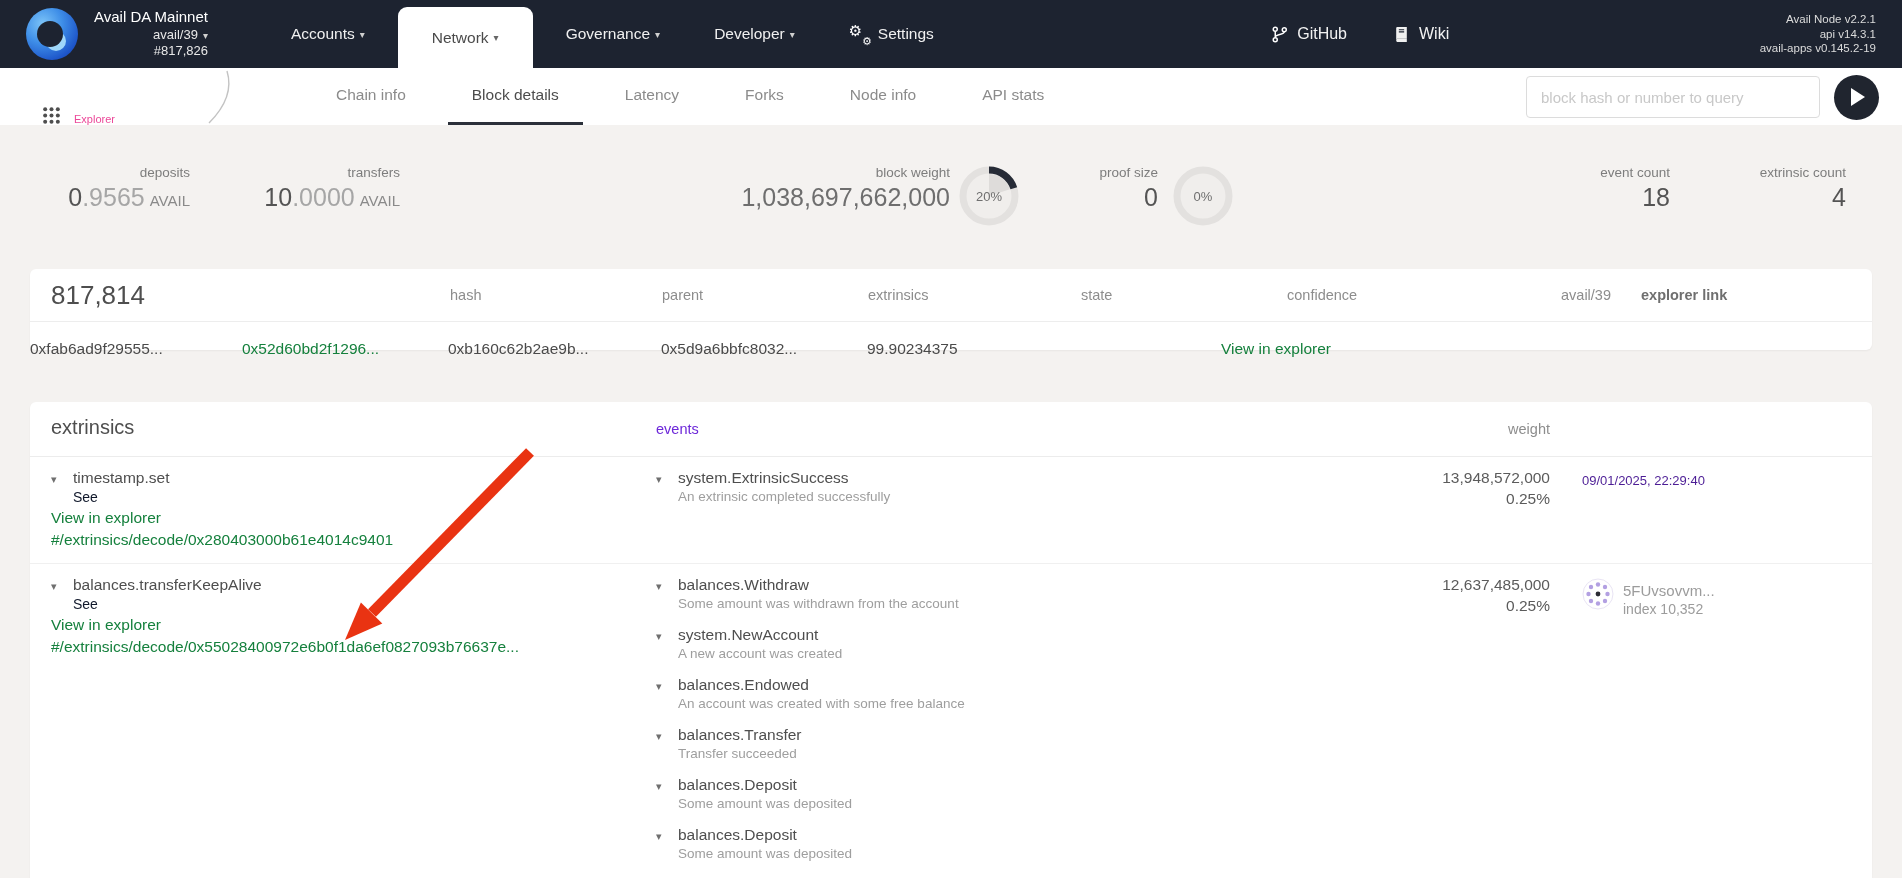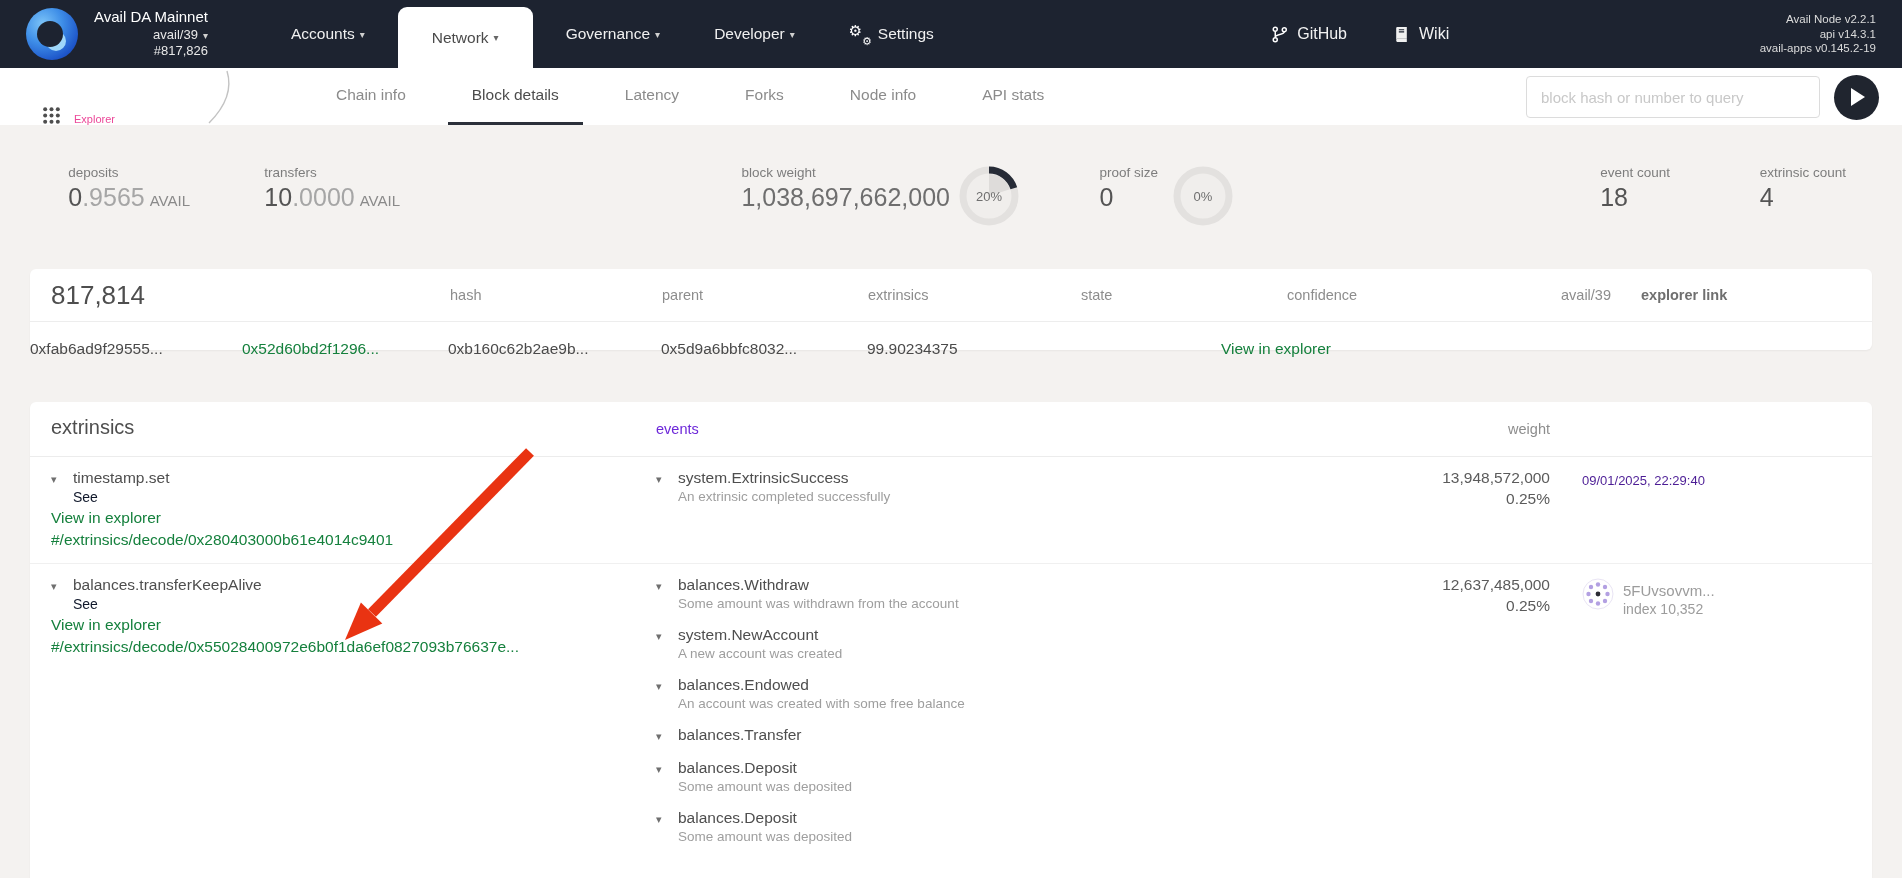--- a/index.html
+++ b/index.html
@@ -41,21 +41,21 @@
   .search-wrap { position:absolute; right:82px; top:8px; }
   .search-input { width:294px; height:42px; border:1px solid #dcdcdc; border-radius:4px; padding:0 14px;
          font-size:15px; color:#555; outline:none; font-family:inherit; background:#fff; }
   .search-input::placeholder { color:#c8c8c8; }
   .search-btn { position:absolute; right:23px; top:7px; width:45px; height:45px; border-radius:50%;
          background:#20252f; border:none; cursor:pointer; }
   .play-icon { position:absolute; left:17px; top:13px; width:0; height:0;
          border-left:14px solid #ffffff; border-top:9px solid transparent; border-bottom:9px solid transparent; }
 
   
-  .sum-cell { position:absolute; text-align:left; }
+  .sum-cell { position:absolute; text-align:right; }
   .sum-label { font-size:13.5px; color:#7d7d7d; margin-bottom:3px; }
   .sum-big { font-size:25px; color:#545454; }
   .sum-big .dim { color:#a6a6a6; }
   .sum-unit { font-size:15px; color:#8a8a8a; margin-left:5px; }
   .sum-gray { color:#6e6e6e; }
   .ring { position:absolute; width:62px; height:62px; }
   .ring .pct { position:absolute; left:0; top:0; width:62px; height:62px; display:flex; align-items:center;
          justify-content:center; font-size:13px; color:#6f6f6f; }
 
   
@@ -308,20 +308,21 @@
         <div class="event-item">
           <div><span class="exp-caret">▾</span><span class="event-name">system.NewAccount</span></div>
           <div class="event-desc">A new account was created</div>
         </div>
         <div class="event-item">
           <div><span class="exp-caret">▾</span><span class="event-name">balances.Endowed</span></div>
           <div class="event-desc">An account was created with some free balance</div>
         </div>
         <div class="event-item">
           <div><span class="exp-caret">▾</span><span class="event-name">balances.Transfer</span></div>
+          <div class="event-desc">Transfer succeeded</div>
         </div>
         <div class="event-item">
           <div><span class="exp-caret">▾</span><span class="event-name">balances.Deposit</span></div>
           <div class="event-desc">Some amount was deposited</div>
         </div>
         <div class="event-item">
           <div><span class="exp-caret">▾</span><span class="event-name">balances.Deposit</span></div>
           <div class="event-desc">Some amount was deposited</div>
         </div>
       </div>

